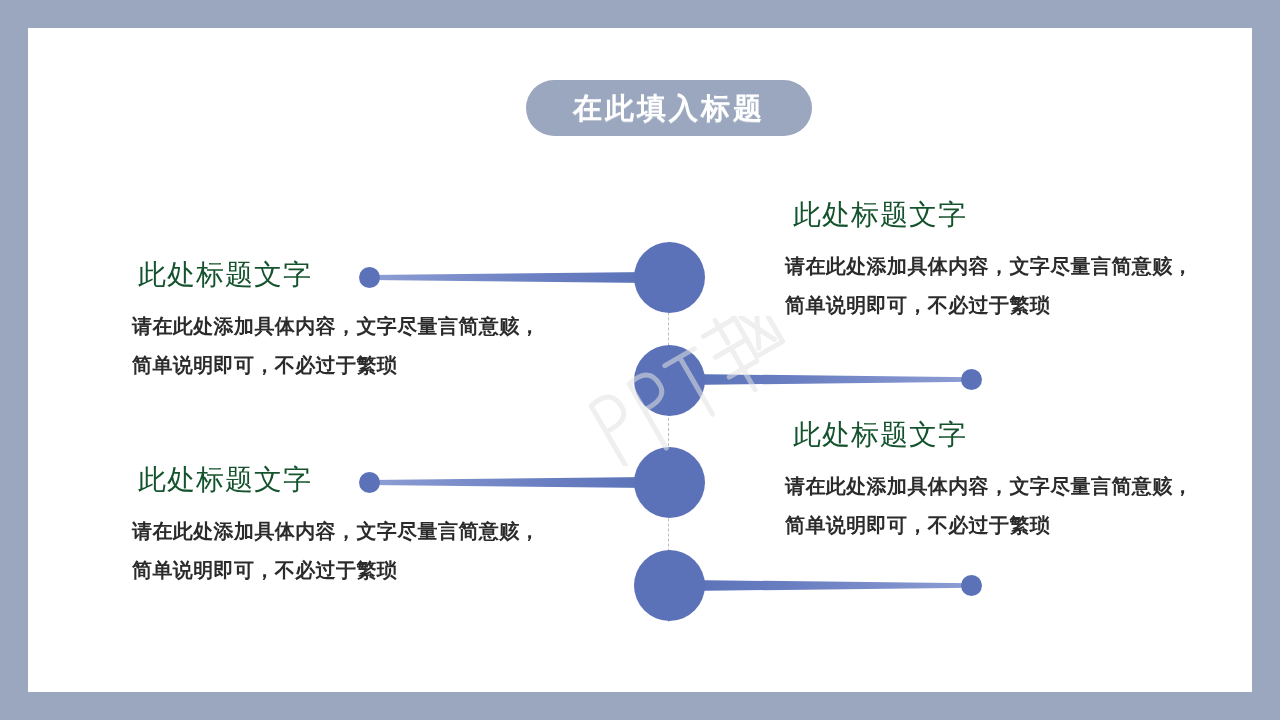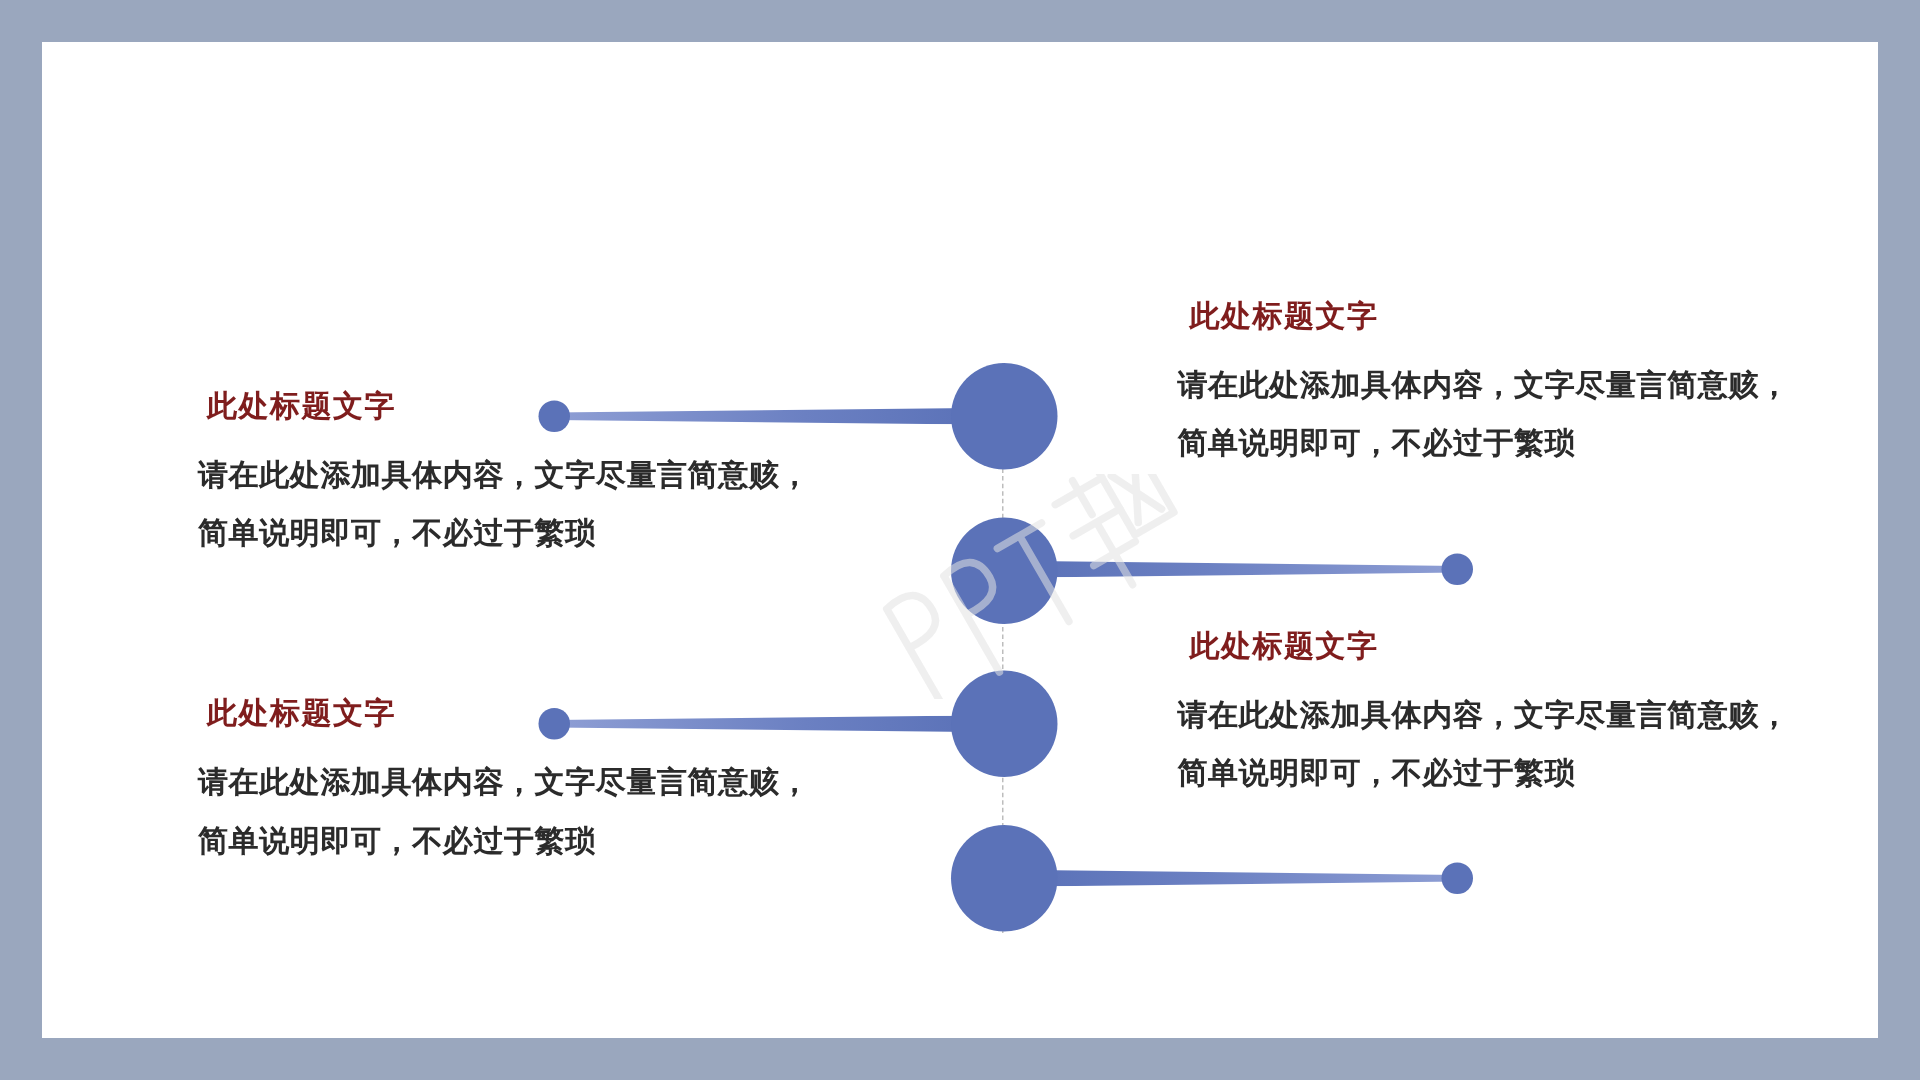--- a/index.html
+++ b/index.html
@@ -115,23 +115,23 @@
   
   .conn.c4 {
     left: 660px; top: 552px; width: 285px;
     clip-path: polygon(0% 0%, 100% 30%, 100% 70%, 0% 100%);
     background: linear-gradient(to left, #8e9ed4 0%, #6b80c2 60%, #5b72b8 100%);
   }
 
   
   .block { position: absolute; }
   .block .heading {
-    color: #7f1d1d;
-    font-size: 20px;
-    font-weight: 700;
+    color: #14532d;
+    font-size: 28px;
+    font-weight: 400;
     letter-spacing: 1px;
     line-height: 1.1;
     white-space: nowrap;
     font-family: "Liberation Sans", "DejaVu Sans", sans-serif;
   }
   .block .body {
     color: #2b2b2b;
     font-size: 20px;
     font-weight: 700;
     line-height: 1.95;
@@ -165,20 +165,23 @@
     opacity: 0.55;
   }
   .watermark svg { display: block; }
 </style>
 </head>
 <body>
 
 <div class="slide">
   <div class="slide-inner">
 
+    <div class="title-pill">
+      <span class="title-text">在此填入标题</span>
+    </div>
 
     <div class="spine"></div>
 
     <div class="conn c1"></div>
     <div class="conn c2"></div>
     <div class="conn c3"></div>
     <div class="conn c4"></div>
 
     <div class="dot d1"></div>
     <div class="dot d2"></div>

